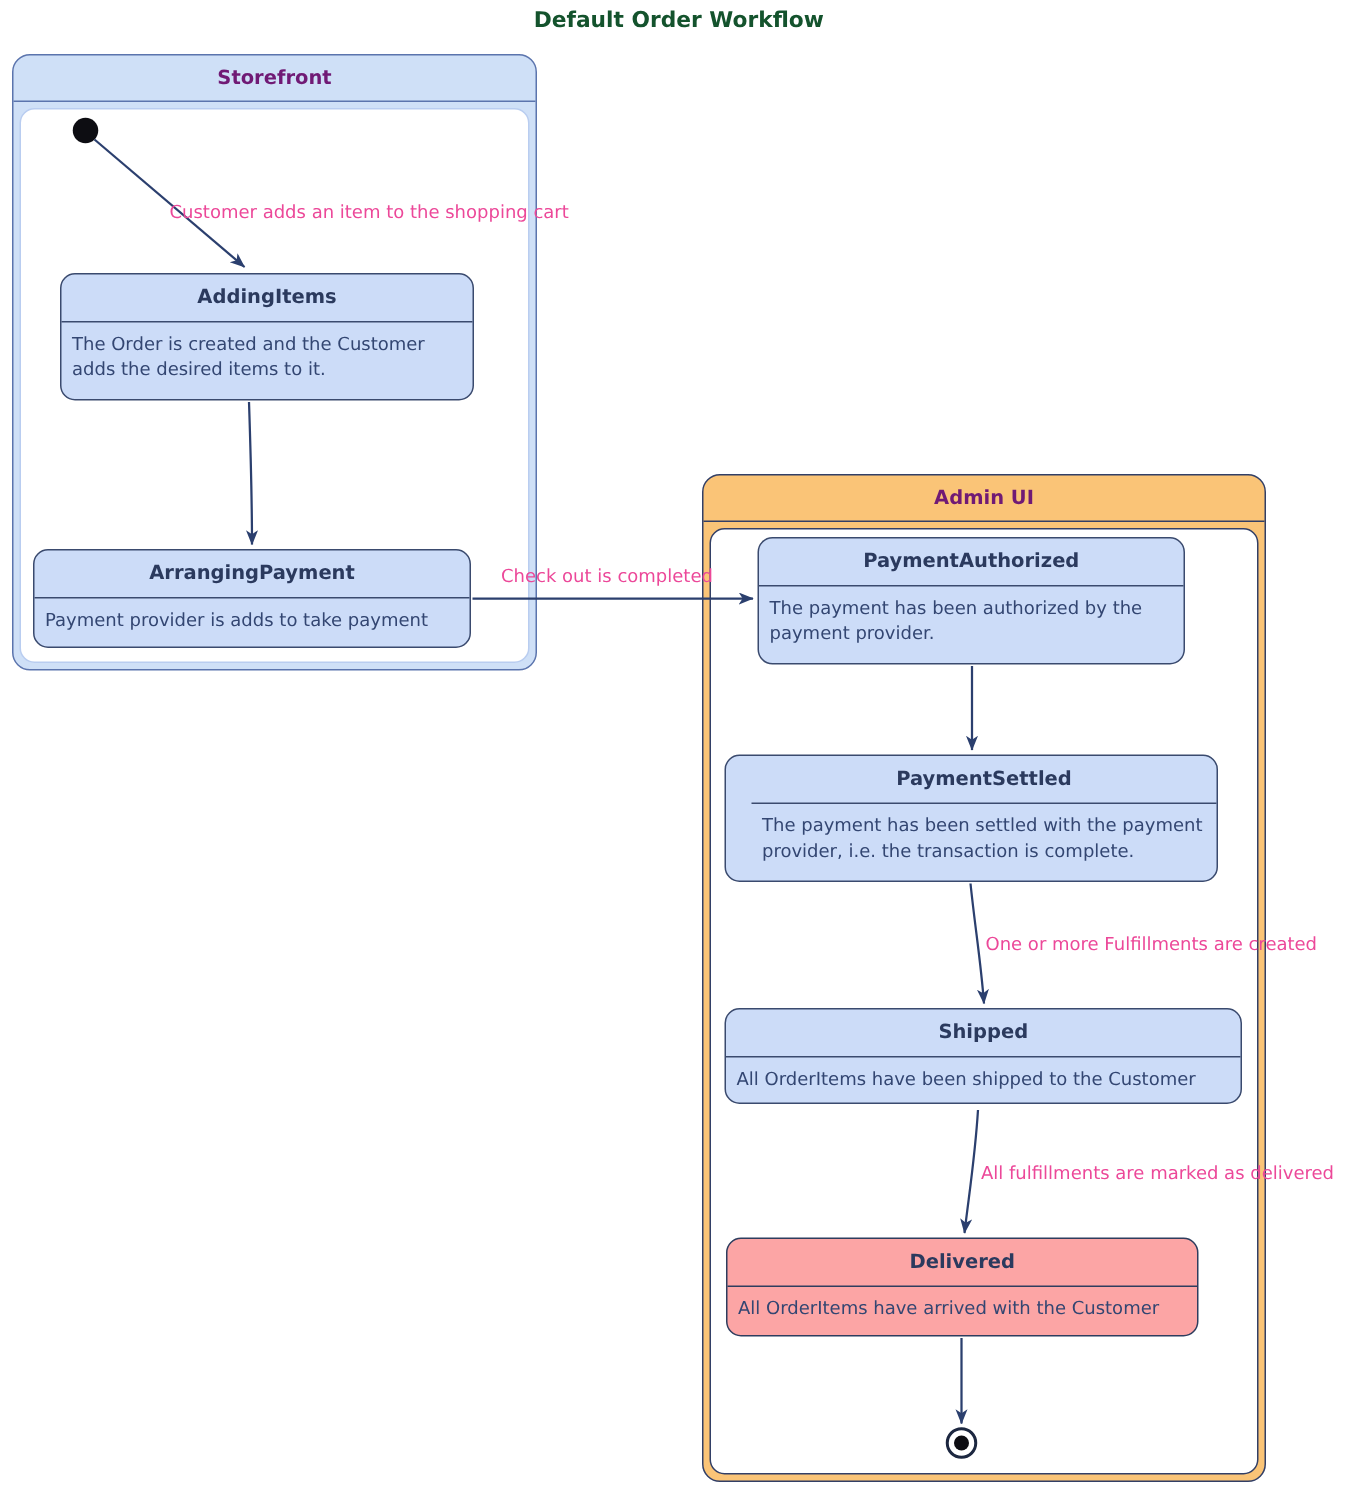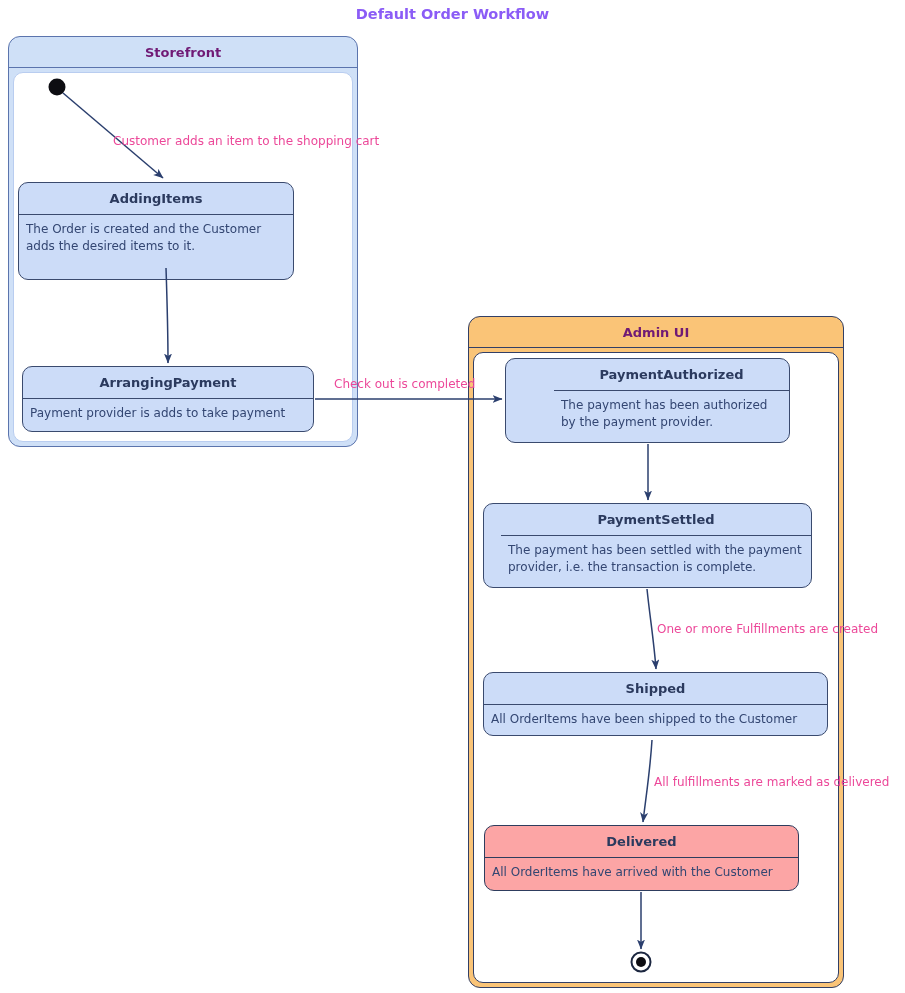--- a/index.html
+++ b/index.html
@@ -3,21 +3,21 @@
 <meta charset="utf-8">
 <style>
   html,body { margin:0; padding:0; background:#ffffff; }
   * { box-sizing:border-box; }
   .canvas {
     position:relative; width:905px; height:993px; background:#ffffff;
     font-family:"DejaVu Sans","Liberation Sans",sans-serif; overflow:hidden;
   }
   .diagram-title {
     position:absolute; left:0; right:0; top:6px; text-align:center;
-    font-size:14.5px; font-weight:bold; color:#8b5cf6;
+    font-size:14.5px; font-weight:bold; color:#14532d;
   }
   
   .frame { position:absolute; border-radius:12px; }
   .frame.storefront {
     left:8px; top:36px; width:350px; height:411px;
     background:#cfe0f7; border:1.5px solid #5b74ad;
   }
   .frame.adminui {
     left:468px; top:316px; width:376px; height:672px;
     background:#fac477; border:1.5px solid #323f66;
@@ -42,23 +42,23 @@
   }
   .state.green { background:#fca5a5; border-color:#2e3d5e; }
   .state-title {
     height:32px; display:flex; align-items:center; justify-content:center;
     font-size:13px; font-weight:bold; border-bottom:1.3px solid #3a4a6e;
   }
   .state.green .state-title { border-bottom-color:#2e3d5e; }
   .state-desc {
     padding:6px 7px 4px 7px; font-size:12px; line-height:1.38; color:#334672;
   }
-  .st-adding    { left:18px;  top:182px; width:276px; height:98px; }
+  .st-adding    { left:40px;  top:182px; width:276px; height:85px; }
   .st-arranging { left:22px;  top:366px; width:292px; height:66px; }
-  .st-authorized{ left:505px; top:358px; width:285px; height:85px;padding-left:48px; }
+  .st-authorized{ left:505px; top:358px; width:285px; height:85px; }
   .st-settled   { left:483px; top:503px; width:329px; height:85px;padding-left:17px; }
   .st-shipped   { left:483px; top:672px; width:345px; height:64px; }
   .st-delivered { left:484px; top:825px; width:315px; height:66px; }
 
   
   .tlabel { position:absolute; font-size:12px; color:#ec4899; white-space:nowrap; z-index:4; }
   .tl-add      { left:113px; top:134px; }
   .tl-checkout { left:334px; top:377px; }
   .tl-fulfill  { left:657px; top:622px; }
   .tl-deliv    { left:654px; top:775px; }

